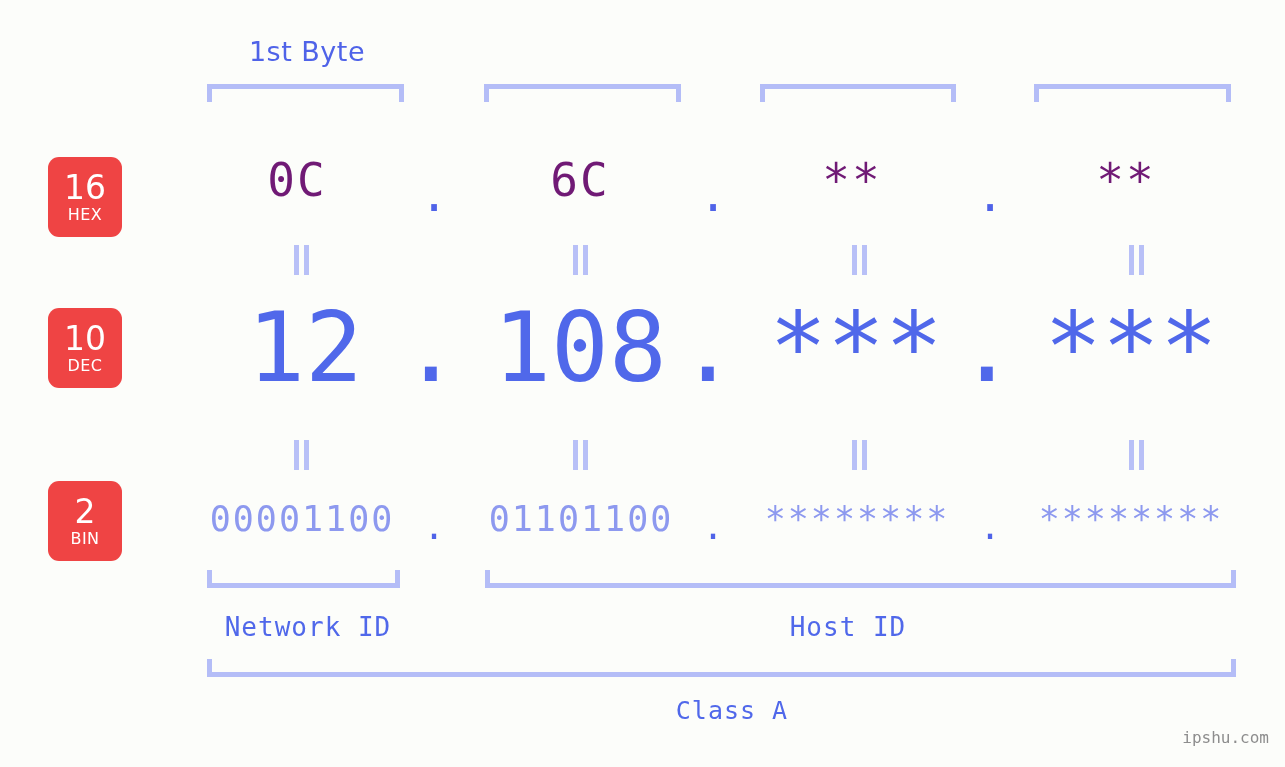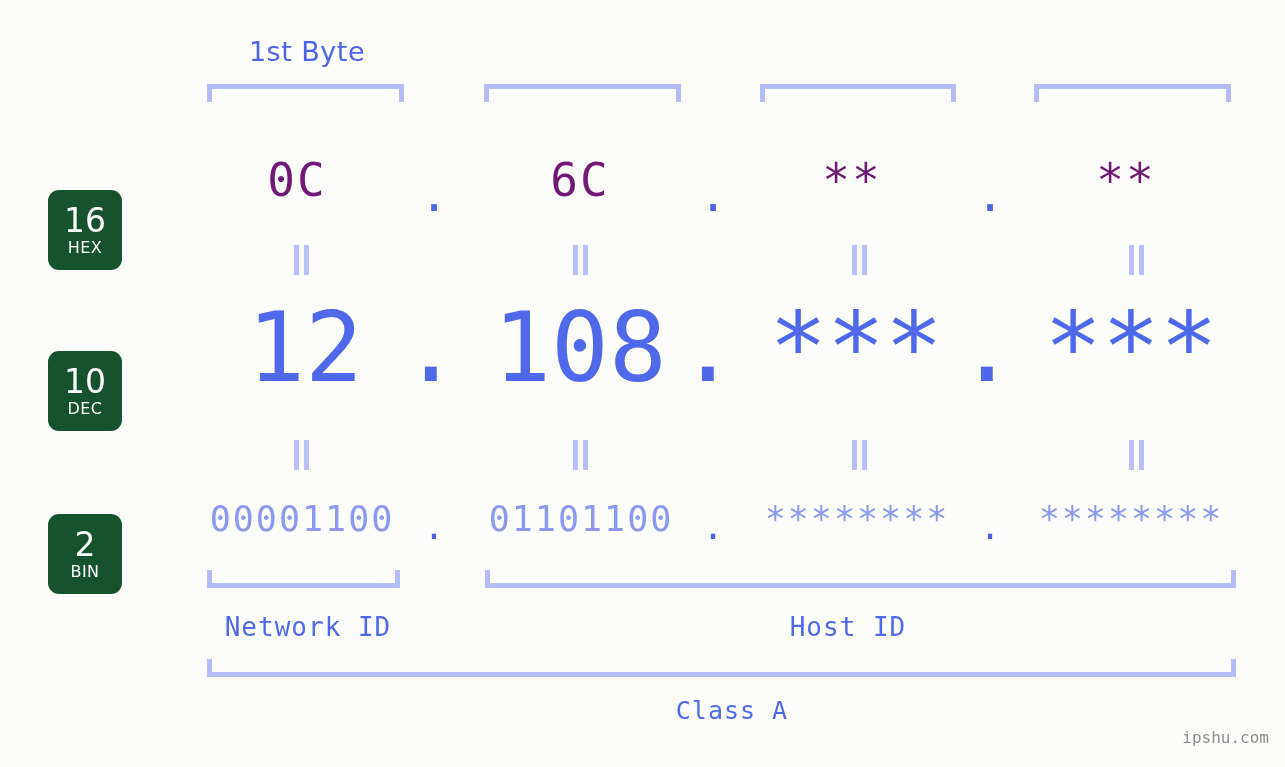--- a/index.html
+++ b/index.html
@@ -55,29 +55,28 @@
     border-right-width: 5px;
     height: 18px;
   }
 
   
   .base-badge {
     position: absolute;
     width: 74px;
     height: 80px;
     border-radius: 11px;
-    background: #14532d;
+    background: #ef4444;
     color: #ffffff;
     display: flex;
     flex-direction: column;
     align-items: center;
     justify-content: center;
     font-family: "DejaVu Sans", sans-serif;
     line-height: 1;
-    margin-top: 33px;
   }
   .base-badge .num {
     font-size: 33px;
     font-weight: 400;
     margin-bottom: 3px;
   }
   .base-badge .abbr {
     font-size: 16px;
     font-weight: 400;
     letter-spacing: 0.5px;
@@ -204,21 +203,21 @@
     </div>
   <div class="eq" style="left:849px; top:245px;">
       <i class="a"></i>
       <i class="b"></i>
     </div>
   <div class="eq" style="left:1126px; top:245px;">
       <i class="a"></i>
       <i class="b"></i>
     </div>
 
-  <div class="base-badge" style="left:48px; top:318px;">
+  <div class="base-badge" style="left:48px; top:308px;">
     <span class="num">10</span>
     <span class="abbr">DEC</span>
   </div>
 
   <div class="row-dec">
     <div class="val" style="left:182px; top:300px; width:246px;">12</div>
     <div class="val dot" style="left:396px; top:300px; width:70px;">.</div>
     <div class="val" style="left:457px; top:300px; width:246px;">108</div>
     <div class="val dot" style="left:673px; top:300px; width:70px;">.</div>
     <div class="val" style="left:733px; top:300px; width:246px;">***</div>

